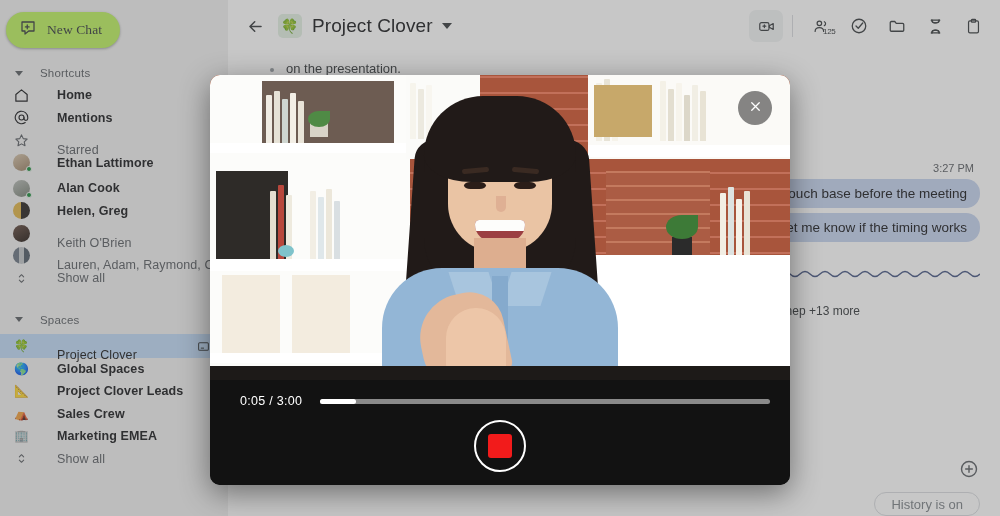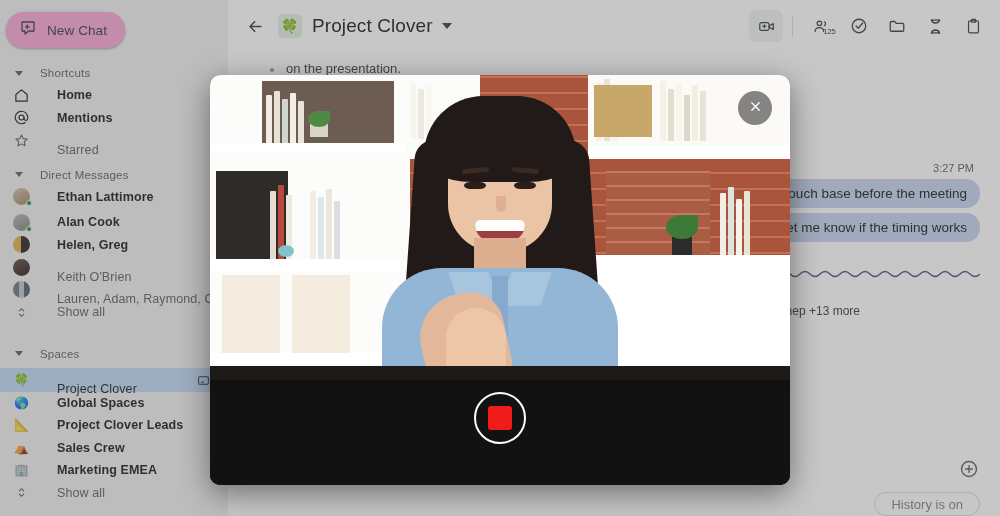--- a/index.html
+++ b/index.html
@@ -24,24 +24,25 @@
     width: 228px; height: 516px;
     background: #f1f1f1;
     padding-top: 6px;
   }
   .newchat {
     display: flex; align-items: center; gap: 10px;
     margin: 6px 8px 14px 6px;
     height: 36px;
     padding: 0 18px 0 13px;
     border-radius: 18px;
-    background: #f9a8d4;
+    background: #bef264;
     box-shadow: 0 1px 3px rgba(60,64,67,.30), 0 1px 2px rgba(60,64,67,.15);
     width: fit-content;
     cursor: pointer;
+    font-family: Liberation Serif, serif;
   }
   .newchat .lbl { font-size: 13.5px; color: #3c4043; letter-spacing: .1px; }
 
   .section-head {
     display: flex; align-items: center; gap: 10px;
     height: 22px; padding-left: 12px; margin-top: 6px;
     cursor: pointer;
   }
   .section-head .caret {
     width: 0; height: 0; margin-left: 3px;
@@ -283,24 +284,20 @@
 
     <div class="row muted">
       <span class="glyph">
         <svg width="15" height="15" viewBox="0 0 24 24" fill="none" stroke="#5f6368" stroke-width="1.8" stroke-linejoin="round">
             <path d="m12 3 2.8 6 6.2.8-4.6 4.3 1.2 6.2L12 17.4 6.4 20.3l1.2-6.2L3 9.8 9.2 9z"></path>
           </svg>
       </span>
       <span class="txt">Starred</span>
     </div>
 
-    <div class="section-head" style="margin-top:12px">
-      <span class="caret"></span>
-      <span class="txt">Direct Messages</span>
-    </div>
 
     <div class="row bold">
       <span class="av">
         <span class="disc" style="background:linear-gradient(150deg,#d6c5ac,#9d8469)"></span>
         <span class="dot"></span>
       </span>
       <span class="txt">Ethan Lattimore</span>
     </div>
     <div class="row bold" style="margin-top:3px">
       <span class="av">
@@ -569,20 +566,26 @@
       <div id="close-btn">
         <span>
           <svg width="15" height="15" viewBox="0 0 24 24" fill="none" stroke="#ffffff" stroke-width="2.1" stroke-linecap="round">
               <path d="M6 6l12 12M18 6 6 18"></path>
             </svg>
         </span>
       </div>
     </div>
 
     <div id="video-controls">
+      <div class="ctl-top">
+        <span class="timecode">0:05 / 3:00</span>
+        <span class="track">
+          <span class="fill" id="progress-fill" style="width: 8%;"></span>
+        </span>
+      </div>
       <div class="rec-wrap">
         <span id="record-btn">
           <span class="sq" style="background: rgb(242, 27, 27);"></span>
         </span>
       </div>
     </div>
   </div>
 
 </div>
 

